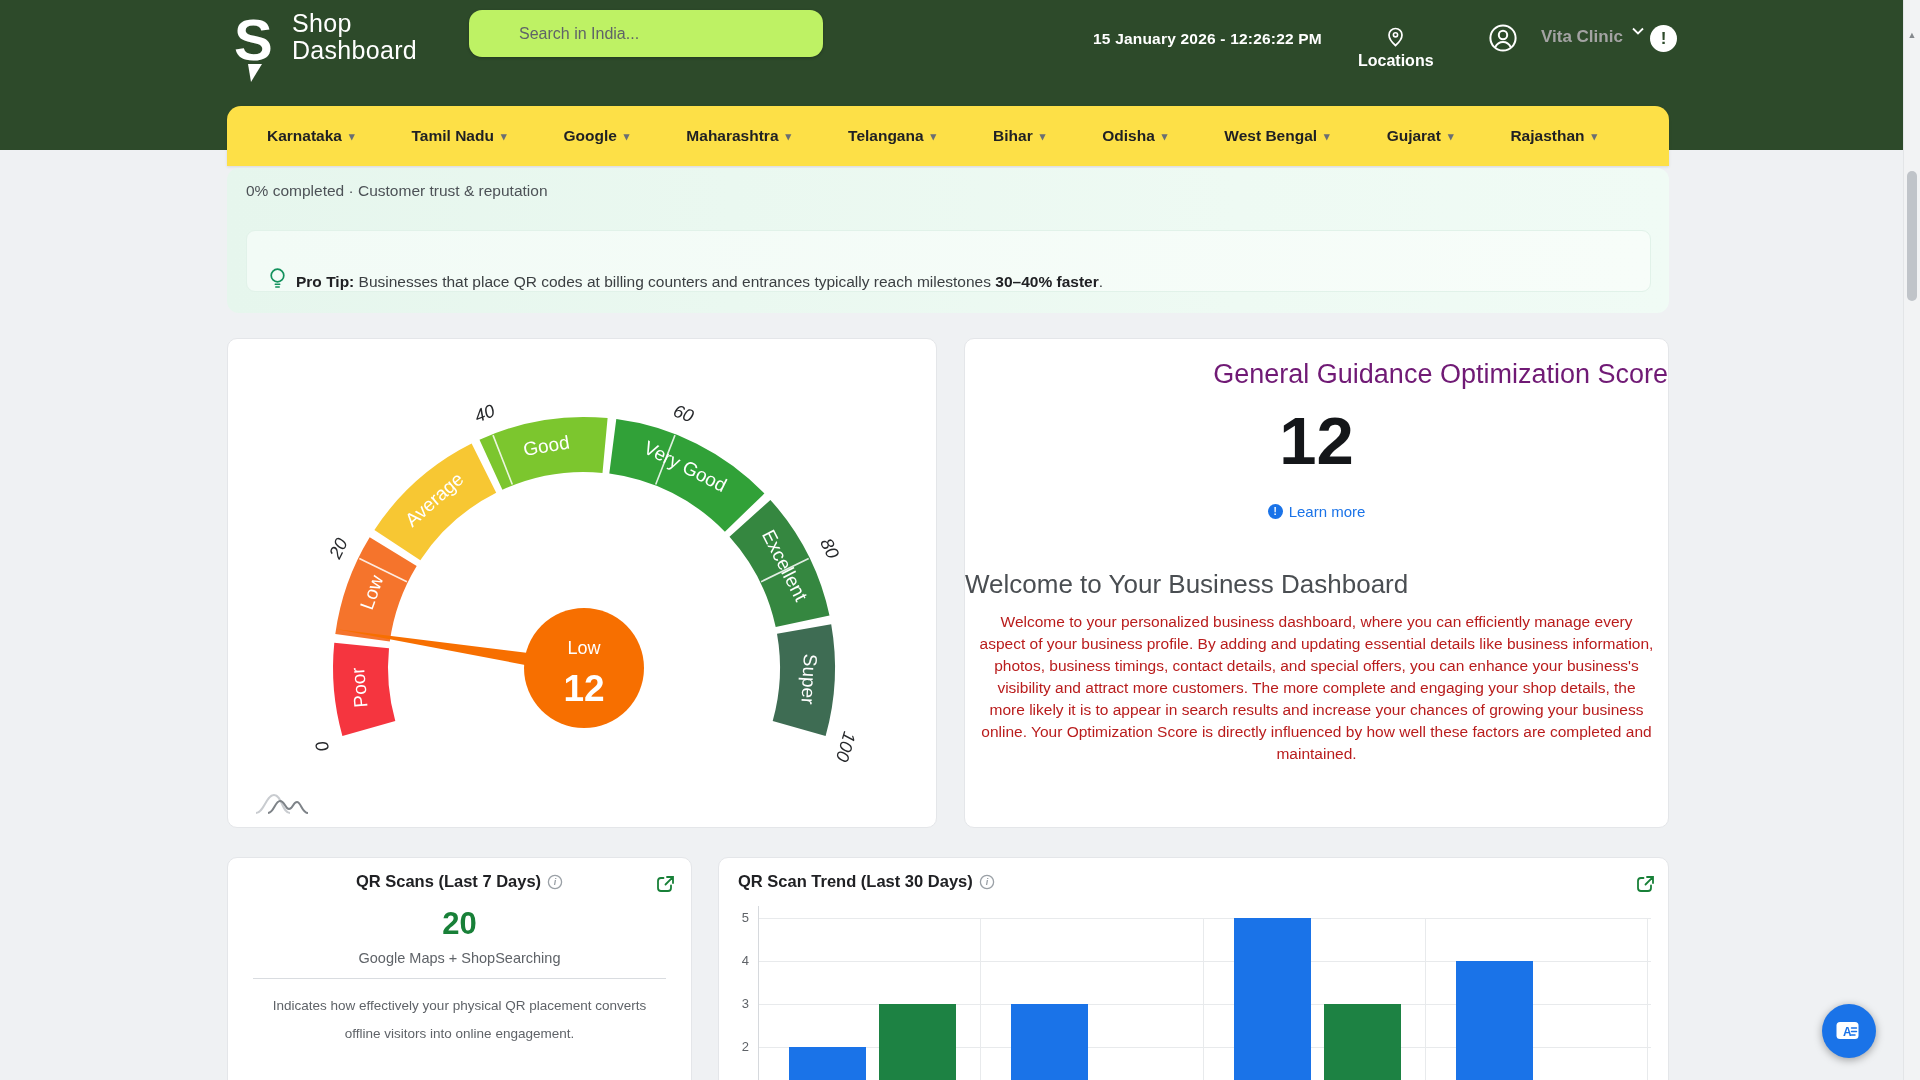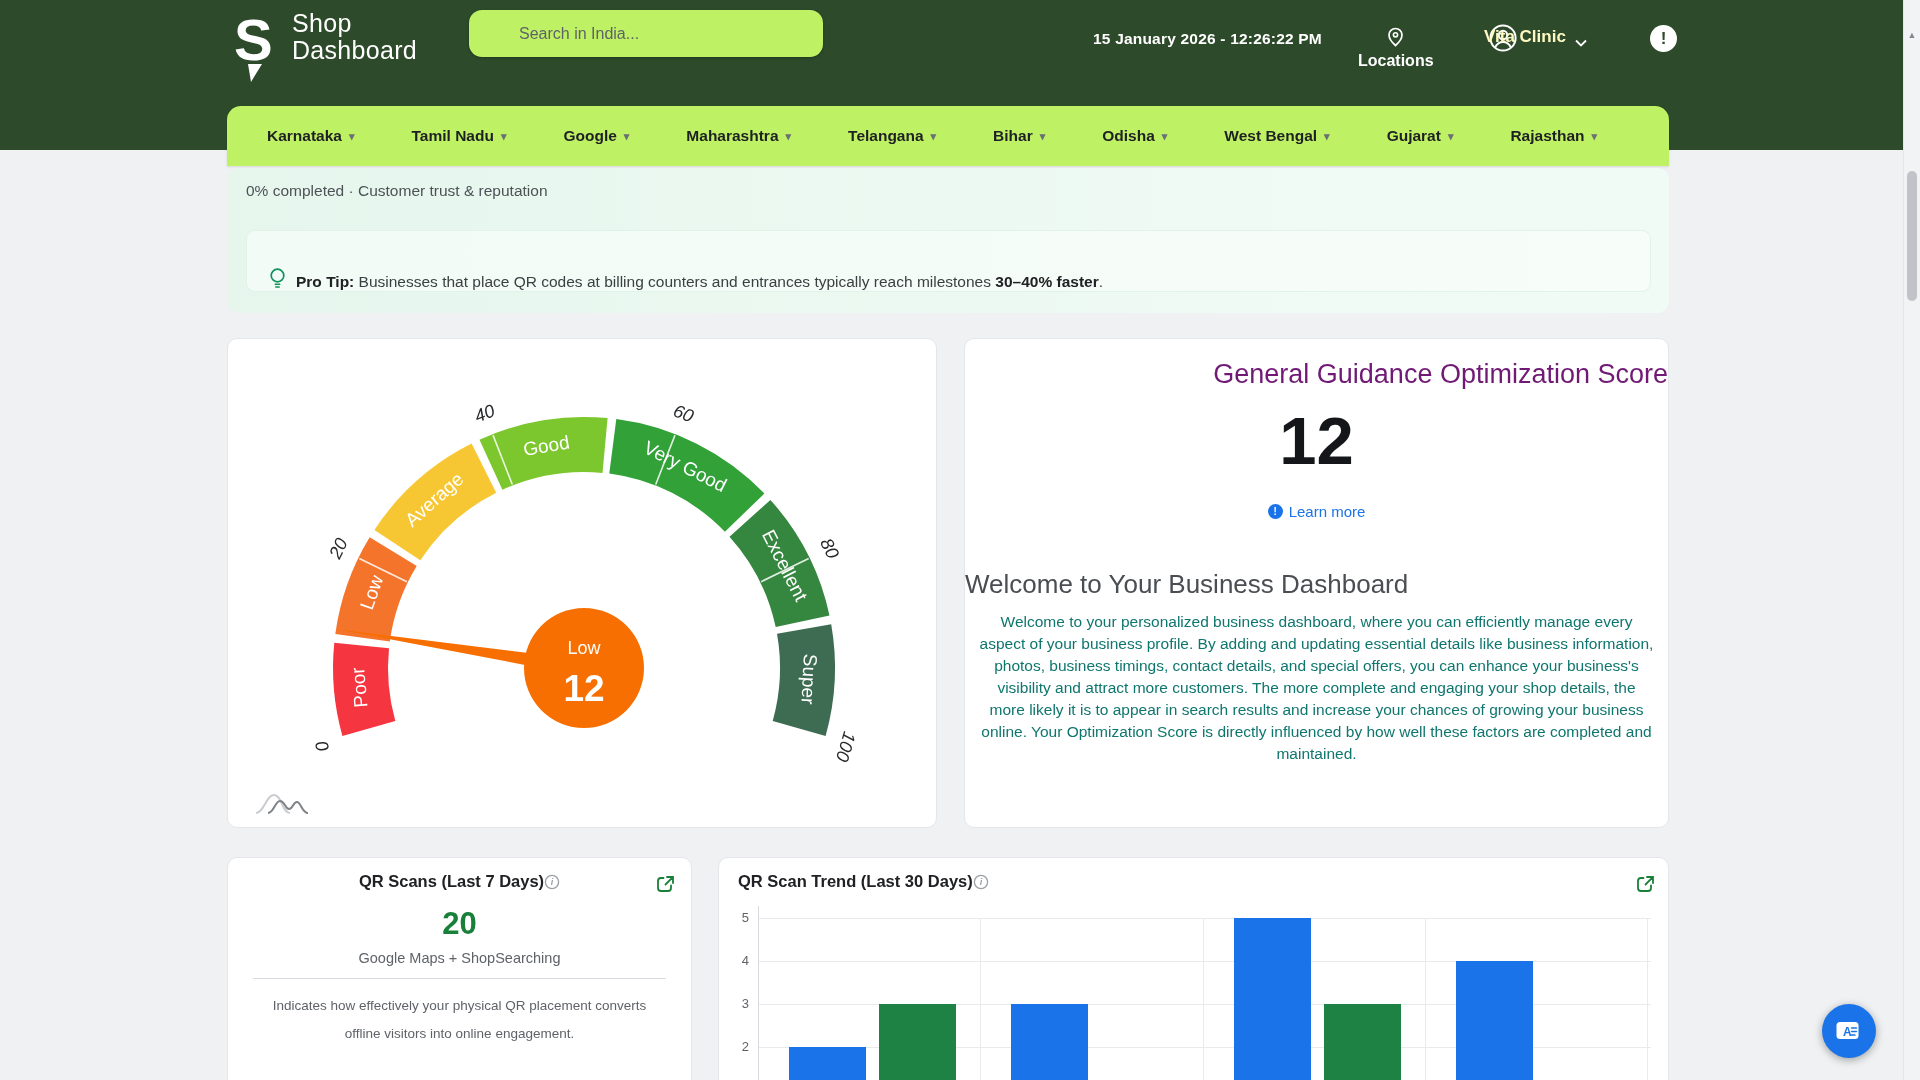--- a/index.html
+++ b/index.html
@@ -12,27 +12,27 @@
   .header{position:absolute;left:0;top:0;width:1904px;height:150px;background:#2d4a2a;}
   .logo-text{position:absolute;left:292px;top:10px;color:#fff;font-size:25px;line-height:27px;font-weight:500;letter-spacing:.3px;}
   .search-box{position:absolute;left:469px;top:10px;width:354px;height:47px;background:#bef264;border:none;
               border-radius:13px;box-shadow:0 1px 3px rgba(0,0,0,.25);font-size:16px;color:#5f6368;
               padding:0 4px 0 50px;box-sizing:border-box;outline:none;font-family:"Liberation Sans",sans-serif;}
   .search-box::placeholder{color:#5f6368;opacity:1;}
   .hdr-datetime{position:absolute;left:1093px;top:30px;color:#fff;font-size:15.5px;font-weight:700;letter-spacing:.2px;}
   .hdr-locations{position:absolute;left:1358px;top:27px;display:flex;align-items:center;gap:5px;color:#fff;
                  font-size:16px;font-weight:700;cursor:pointer;flex-direction:column;}
   .hdr-avatar{position:absolute;left:1488px;top:23px;cursor:pointer;}
-  .hdr-account{position:absolute;left:1484px;top:27px;display:flex;align-items:flex-end;gap:9px;color:#fef9c3;
+  .hdr-account{position:absolute;left:1541px;top:27px;display:flex;align-items:flex-start;gap:9px;color:#a3a3a3;
                font-size:17px;font-weight:700;cursor:pointer;}
   .hdr-alert{position:absolute;left:1650px;top:25px;width:27px;height:27px;border-radius:50%;background:#fff;
              color:#2d4a2a;font-size:17px;font-weight:800;display:flex;align-items:center;justify-content:center;cursor:pointer;}
 
   
-  .navbar{position:absolute;left:227px;top:106px;width:1442px;height:60px;background:#bef264;
+  .navbar{position:absolute;left:227px;top:106px;width:1442px;height:60px;background:#fde047;
           border-radius:14px 14px 0 0;box-shadow:0 1px 3px rgba(0,0,0,.10);
           display:flex;align-items:center;gap:57px;padding:0 0 0 40px;box-sizing:border-box;}
   .nav-item{display:flex;align-items:center;gap:7px;font-size:15.5px;font-weight:700;color:#1f2023;cursor:pointer;white-space:nowrap;}
   .nav-item .chev{color:#6a6f73;font-size:11px;line-height:1;}
 
   
   .mint{position:absolute;left:227px;top:168px;width:1442px;height:145px;border-radius:12px;
         background:linear-gradient(90deg,#e6f6ed 0%,#eefaf3 70%,#f0fbf5 100%);}
   .status-text{position:absolute;left:19px;top:14px;font-size:15.5px;color:#4d5257;}
   .protip{position:absolute;left:19px;top:62px;width:1405px;height:62px;border-radius:9px;
@@ -50,24 +50,24 @@
 
   
   .score-title{position:absolute;left:0;top:20px;width:100%;text-align:right;font-size:27px;font-weight:500;color:#701a75;}
   .score-value{position:absolute;left:0;top:62px;width:100%;text-align:center;font-size:67px;font-weight:800;color:#141619;line-height:80px;}
   .learn-more{position:absolute;left:0;top:164px;width:100%;display:flex;justify-content:center;align-items:center;gap:6px;
               color:#1a73e8;font-size:15px;cursor:pointer;}
   .learn-ico{width:15px;height:15px;border-radius:50%;background:#1a73e8;color:#fff;font-size:10px;font-weight:800;
              display:flex;align-items:center;justify-content:center;}
   .welcome-title{position:absolute;left:0;top:230px;width:100%;text-align:left;font-size:26px;font-weight:500;color:#4a4e52;}
   .welcome-body{position:absolute;left:0;top:272px;width:100%;text-align:center;}
-  .welcome-body p{width:676px;margin:0 auto;font-size:15.5px;line-height:22px;color:#0f766e;}
-
-  
-  .qr-title-row{position:absolute;top:14px;display:flex;align-items:center;
+  .welcome-body p{width:676px;margin:0 auto;font-size:15.5px;line-height:22px;color:#b91c1c;}
+
+  
+  .qr-title-row{position:absolute;top:14px;display:flex;align-items:center;gap:6px;
                 font-size:16.5px;font-weight:700;color:#202124;}
   .center-row{left:0;width:100%;justify-content:center;}
   .ext-ico{position:absolute;top:15px;cursor:pointer;}
   .qr-value{position:absolute;left:0;top:48px;width:100%;text-align:center;font-size:31px;font-weight:800;color:#188038;}
   .qr-source{position:absolute;left:0;top:92px;width:100%;text-align:center;font-size:14.5px;color:#5f6368;}
   .qr-divider{position:absolute;left:25px;right:25px;top:120px;height:1px;background:#d9dce0;}
   .qr-desc{position:absolute;left:0;top:134px;width:100%;text-align:center;}
   .qr-desc p{width:400px;margin:0 auto;font-size:13.5px;line-height:28px;color:#5f6368;}
 
   

